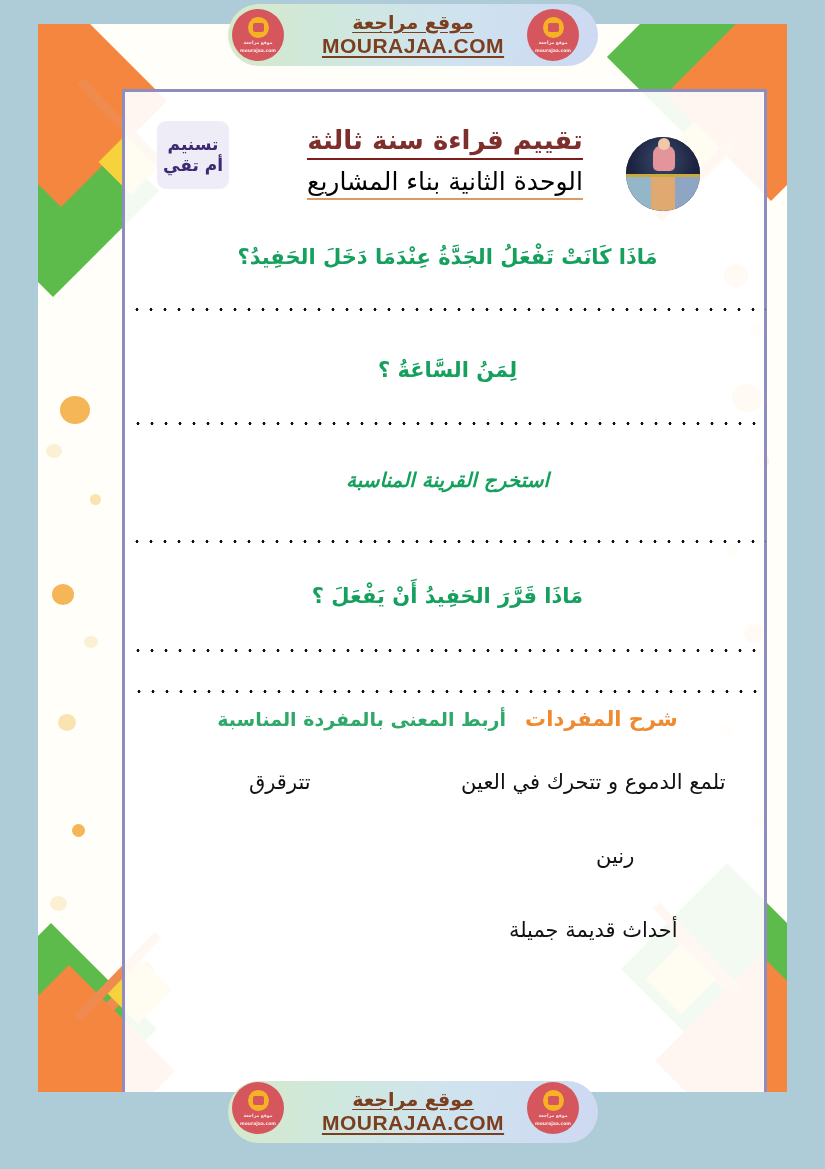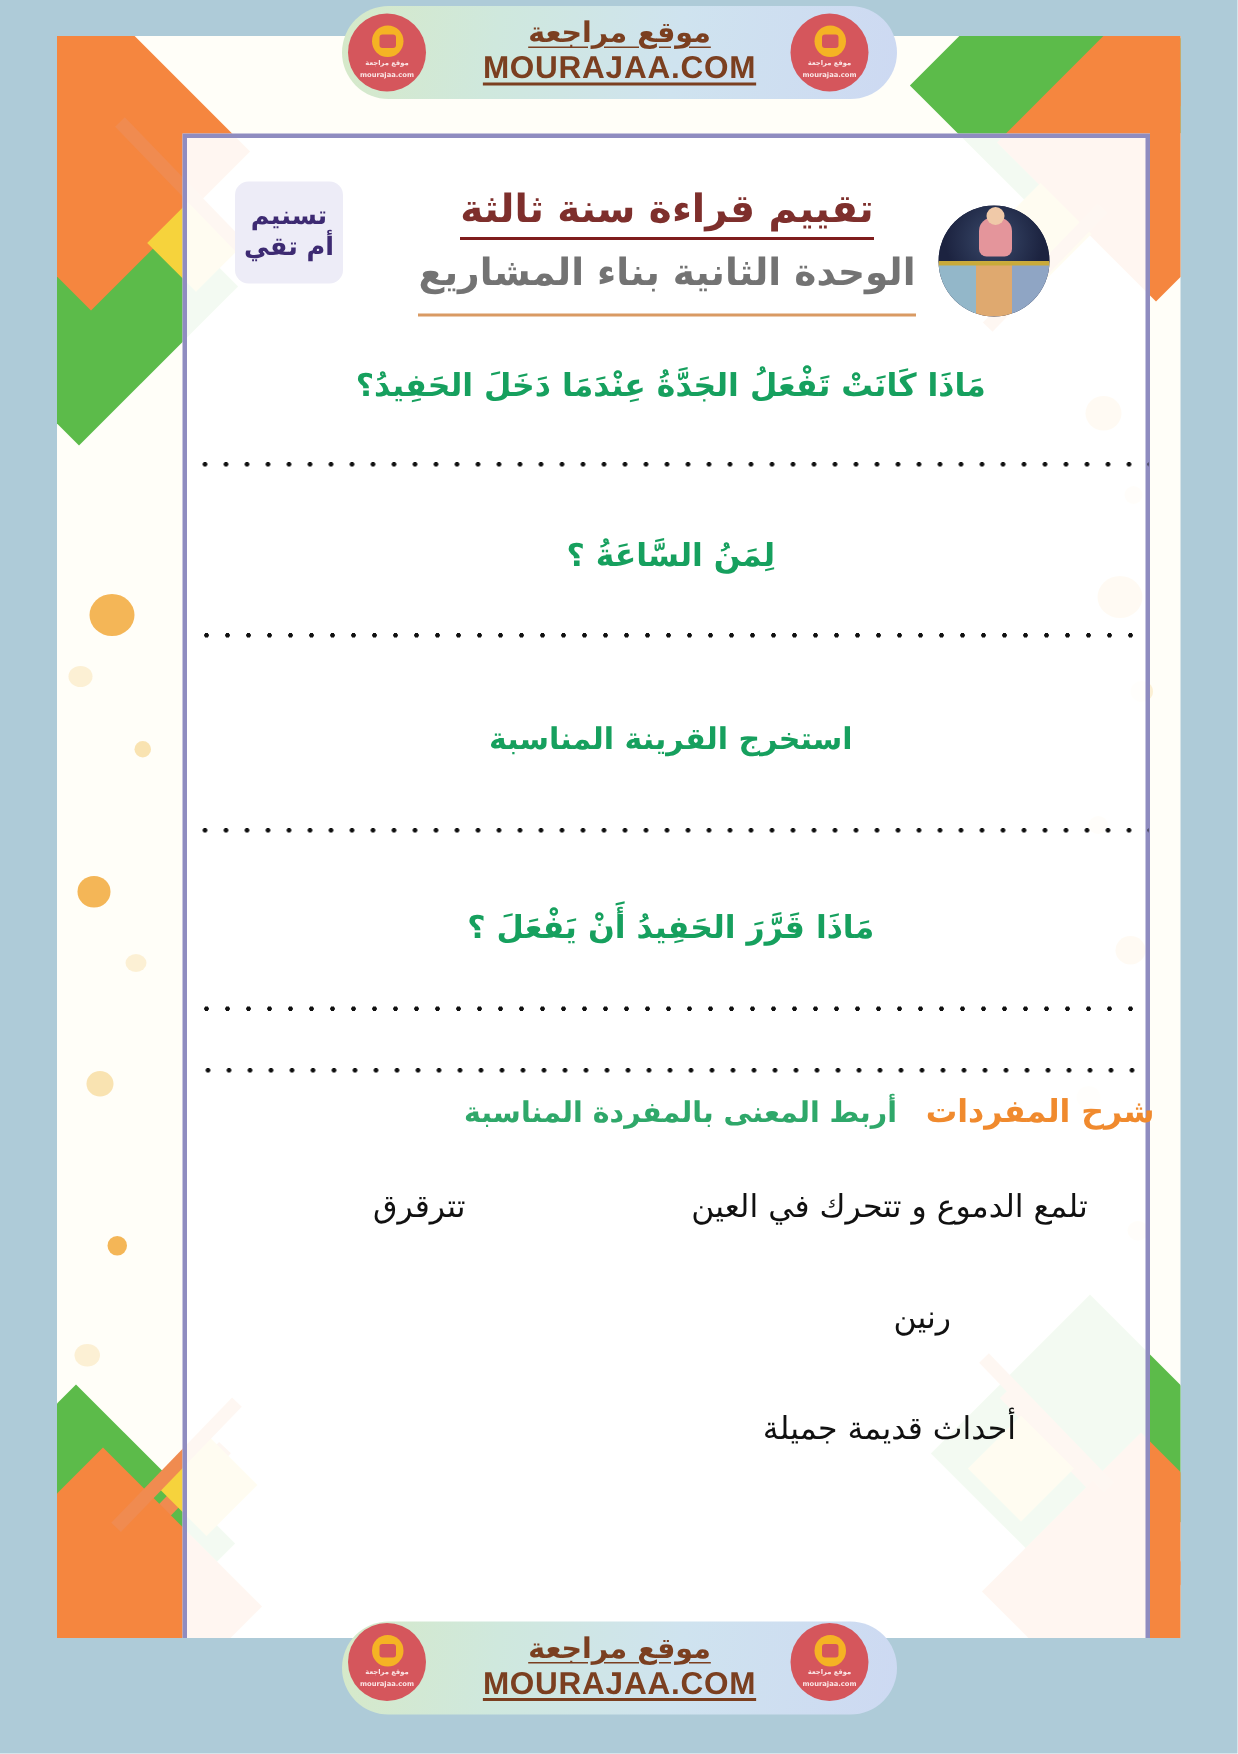--- a/index.html
+++ b/index.html
@@ -163,27 +163,27 @@
     font-weight: bold;
     color: #7e2f2c;
     letter-spacing: -.5px;
     border-bottom: 2px solid #7f1d1d;
     display: inline-block;
     padding-bottom: 1px;
     line-height: 1.25;
   }
   .wsubtitle {
     font-size: 25px;
-    font-weight: bold;
-    color: #737373;
+    font-weight: normal;
+    color: #000000;
     letter-spacing: -.5px;
     border-bottom: 2px solid #d99a63;
     display: inline-block;
     margin-top: 6px;
-    padding-bottom: 12px;
+    padding-bottom: 1px;
     line-height: 1.25;
   }
 
   .avatar {
     position: absolute;
     left: 501px;
     top: 45px;
     width: 74px;
     height: 74px;
     border-radius: 50%;
@@ -233,20 +233,21 @@
   .dotline {
     height: 3px;
     margin: 0 auto;
     background-image: radial-gradient(circle, #101010 1.4px, transparent 1.6px);
     background-size: 14px 3px;
     background-repeat: repeat-x;
   }
 
   
   .vocab-head {
+    text-align: center;
     direction: rtl;
     margin-top: 14px;
     white-space: nowrap;
   }
   .vh-orange {
     font-size: 21px; font-weight: bold; color: #f08a2e;
   }
   .vh-green {
     font-size: 19px; font-weight: bold; color: #2fa86a;
     margin-right: 14px;
@@ -356,26 +357,26 @@
       <div class="q-row">
         <div class="q-text">مَاذَا كَانَتْ تَفْعَلُ الجَدَّةُ عِنْدَمَا دَخَلَ الحَفِيدُ؟</div>
         <div class="dotline" style="margin-top:34px;width:636px;"></div>
       </div>
 
       <div class="q-row" style="margin-top:44px;">
         <div class="q-text">لِمَنُ السَّاعَةُ ؟</div>
         <div class="dotline" style="margin-top:36px;width:634px;"></div>
       </div>
 
-      <div class="q-row" style="margin-top:52px;">
+      <div class="q-row" style="margin-top:40px;font-style:italic;">
         <div class="q-text plain">استخرج القرينة المناسبة</div>
         <div class="dotline" style="margin-top:45px;width:636px;"></div>
       </div>
 
-      <div class="q-row" style="margin-top:48px;">
+      <div class="q-row" style="margin-top:38px;">
         <div class="q-text">مَاذَا قَرَّرَ الحَفِيدُ أَنْ يَفْعَلَ ؟</div>
         <div class="dotline" style="margin-top:36px;width:634px;"></div>
       </div>
 
       <div class="q-row" style="margin-top:38px;">
         <div class="dotline" style="margin-top:36px;width:632px;"></div>
       </div>
 
       <div class="vocab-head">
         <span class="vh-orange">شرح المفردات</span>

